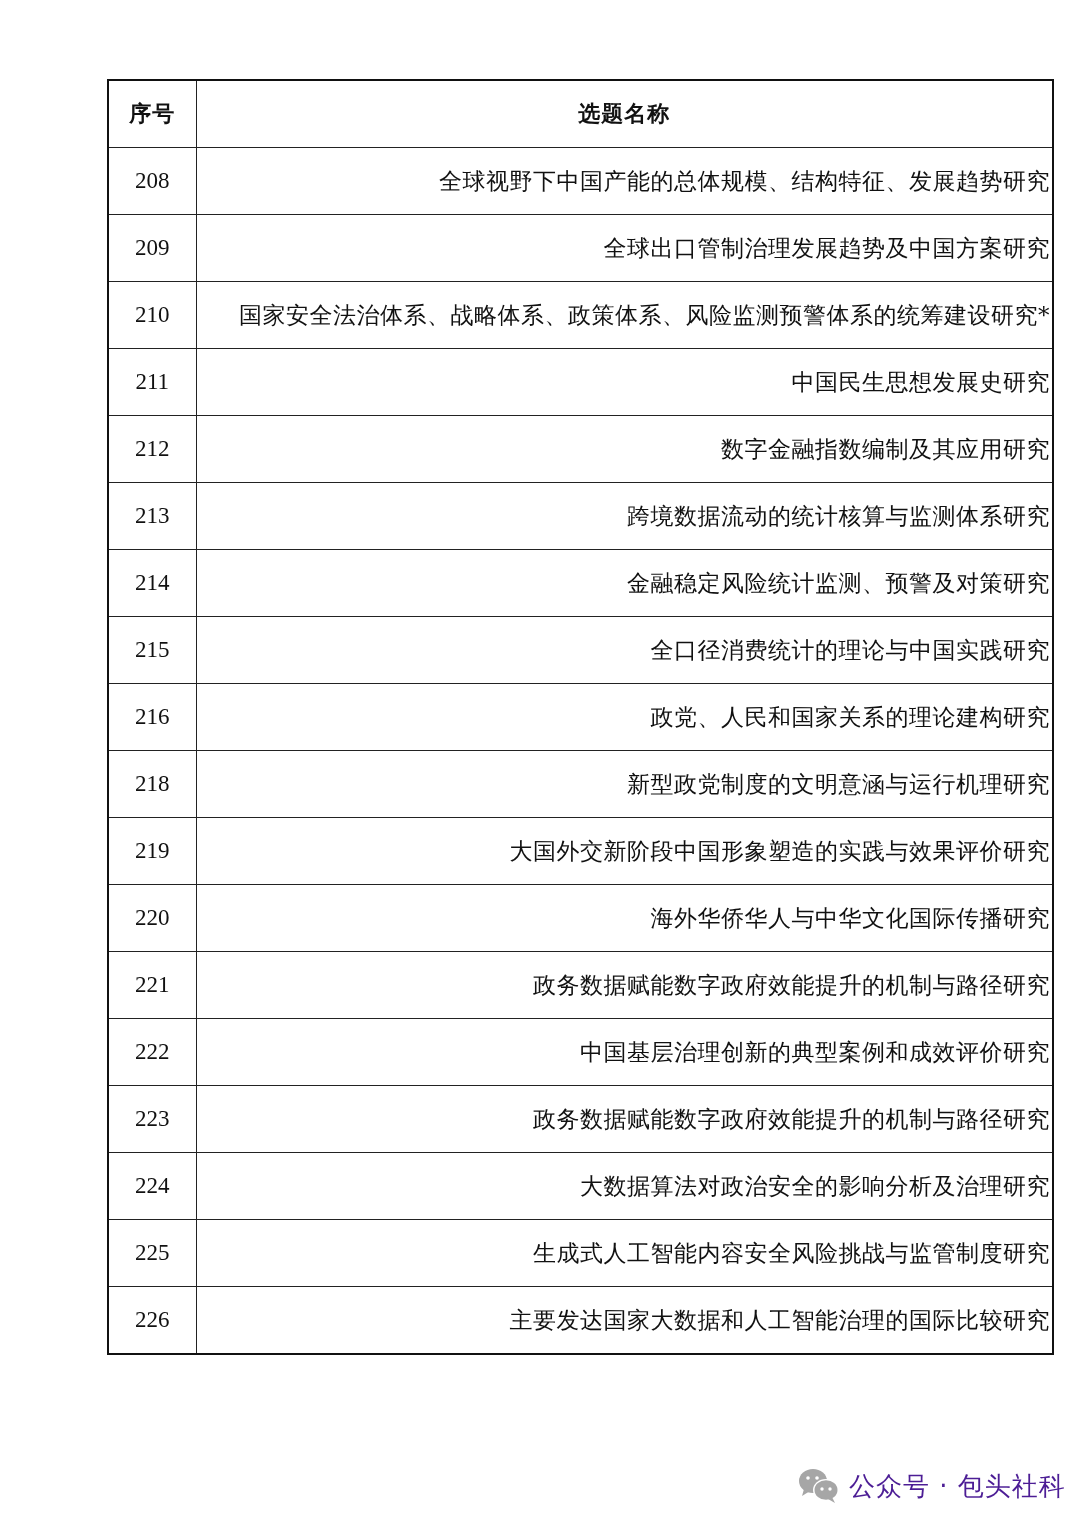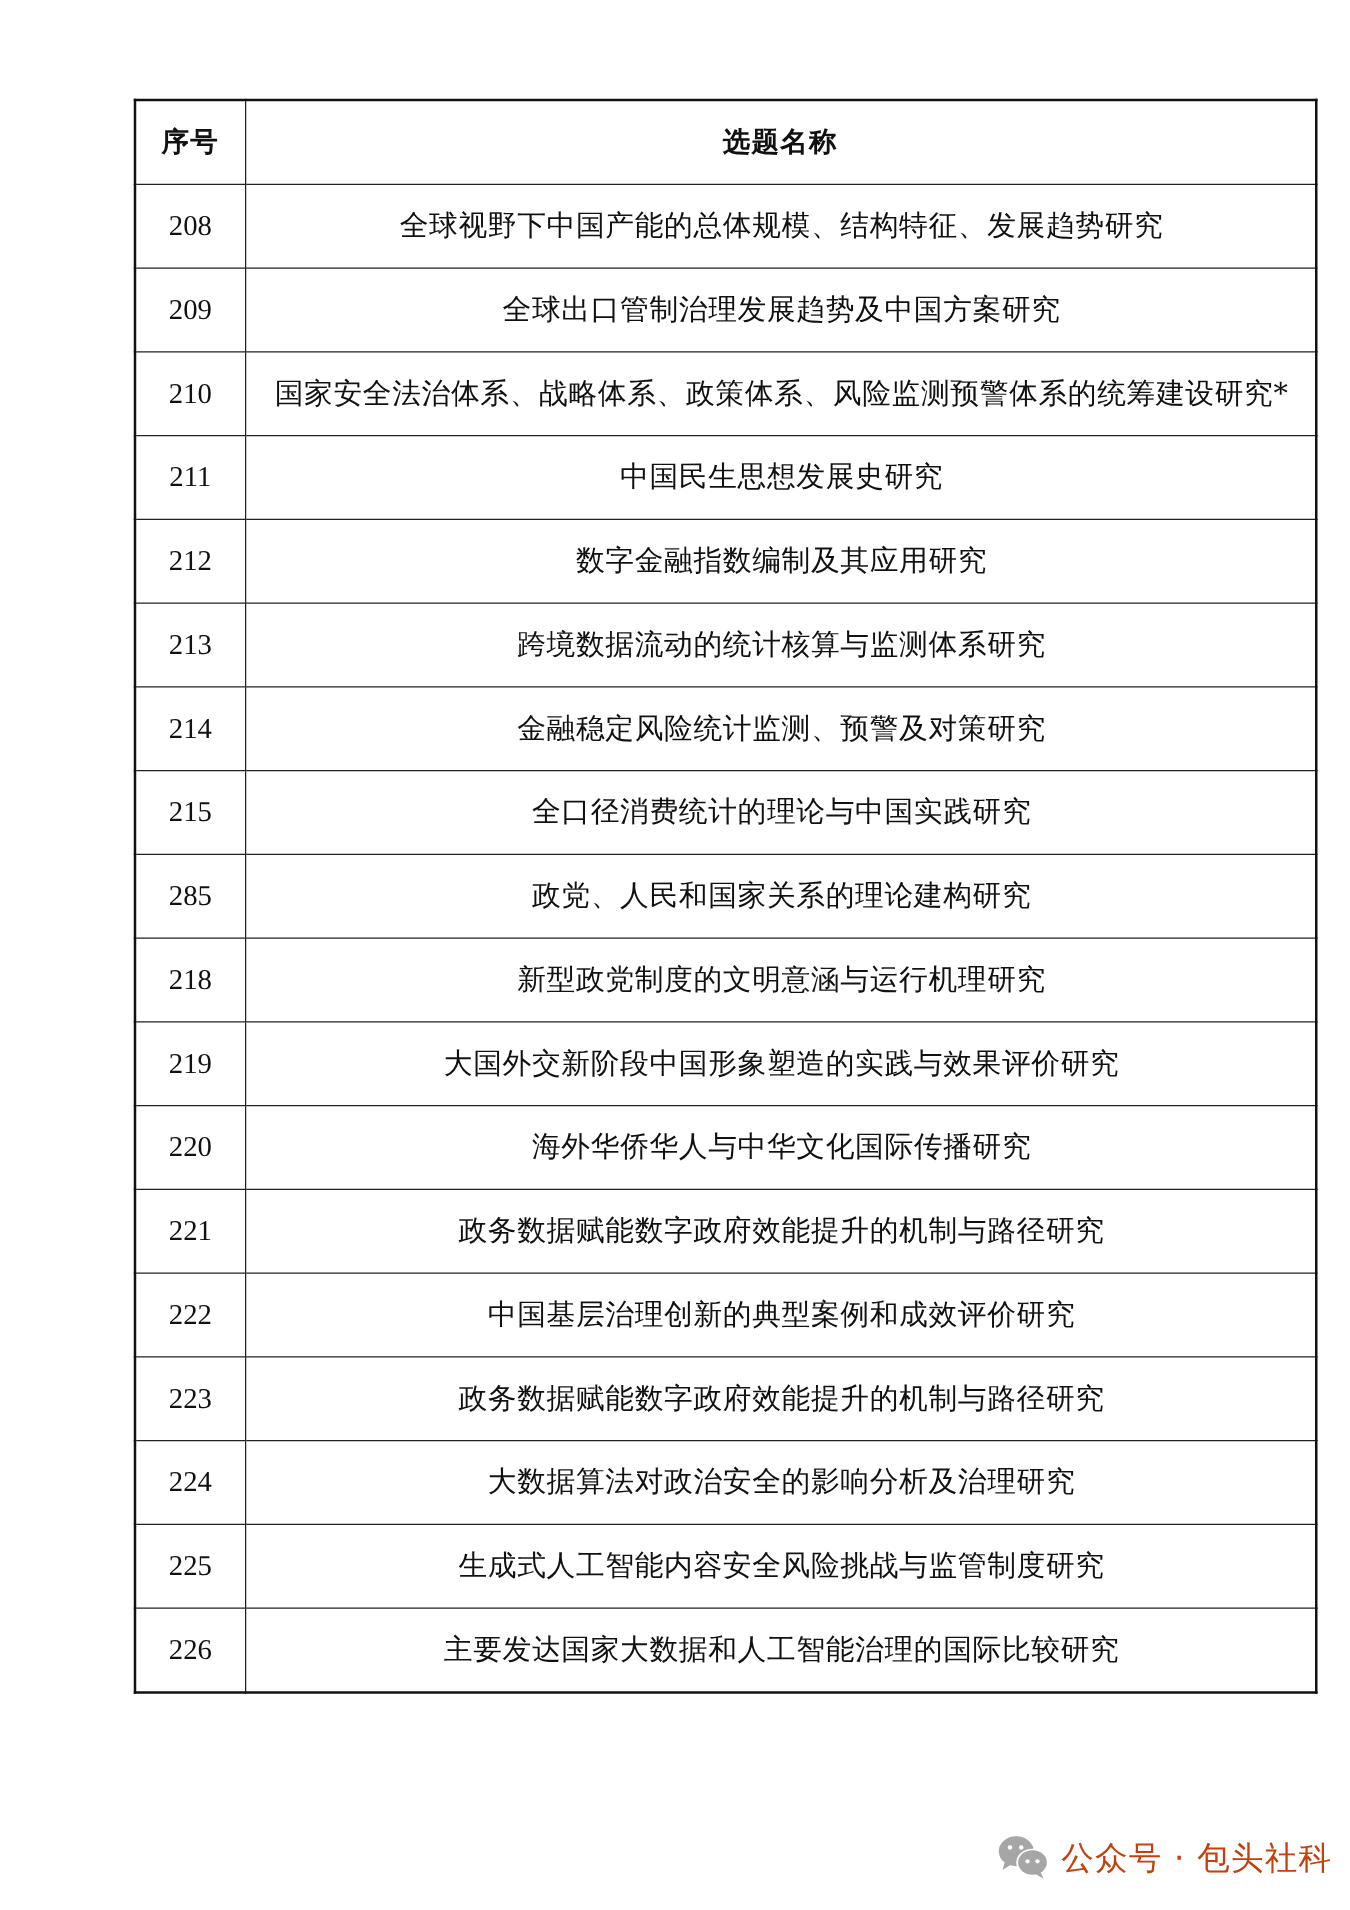--- a/index.html
+++ b/index.html
@@ -48,21 +48,21 @@
       height: 66px;
       font-size: 23px;
       line-height: 30px;
     }
     td.num {
       text-align: center;
       font-family: "Liberation Serif", "DejaVu Serif", serif;
       font-size: 23px;
     }
     td.title {
-      text-align: center;
+      text-align: right;
       padding-left: 4px !important;
       padding-right: 2px !important;
       letter-spacing: 0.5px;
     }
     .page-number {
       position: absolute;
       left: 0;
       width: 1080px;
       top: 1462px;
       text-align: right;
@@ -70,21 +70,21 @@
       font-size: 20px;
       color: #111111;
     }
     .watermark {
       position: absolute;
       left: 757px;
       top: 1466px;
       height: 40px;
       display: flex;
       align-items: center;
-      color: #c2410c;
+      color: #4c1d95;
       font-family: "DejaVu Sans", "Liberation Sans", sans-serif;
       font-size: 26px;
       letter-spacing: 1px;
     }
     .watermark .wechat-icon {
       width: 44px;
       height: 38px;
       margin-right: 8px;
       display: inline-block;
     }
@@ -132,21 +132,21 @@
       </tr>
       <tr>
         <td class="num">214</td>
         <td class="title">金融稳定风险统计监测、预警及对策研究</td>
       </tr>
       <tr>
         <td class="num">215</td>
         <td class="title">全口径消费统计的理论与中国实践研究</td>
       </tr>
       <tr>
-        <td class="num">285</td>
+        <td class="num">216</td>
         <td class="title">政党、人民和国家关系的理论建构研究</td>
       </tr>
       <tr>
         <td class="num">218</td>
         <td class="title">新型政党制度的文明意涵与运行机理研究</td>
       </tr>
       <tr>
         <td class="num">219</td>
         <td class="title">大国外交新阶段中国形象塑造的实践与效果评价研究</td>
       </tr>

